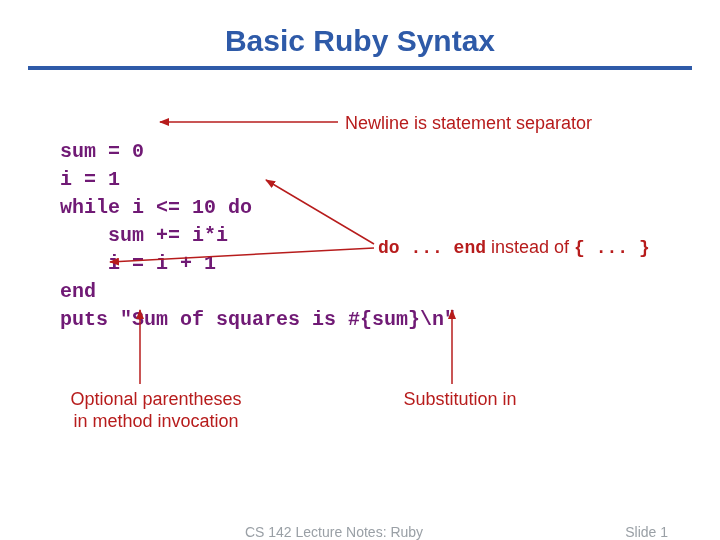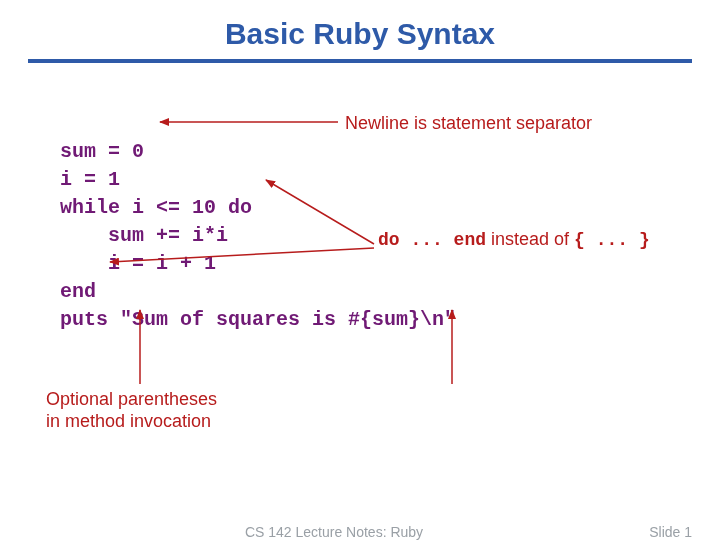--- a/index.html
+++ b/index.html
@@ -9,21 +9,21 @@
     background: #fff;
     position: relative;
     font-family: Arial, Helvetica, sans-serif;
     overflow: hidden;
   }
   .title {
     color: #2e5aa8;
     font-size: 30px;
     font-weight: bold;
     text-align: center;
-    padding-top: 17px;
+    padding-top: 24px;
     padding-bottom: 8px;
   }
   .title-rule {
     margin: 0 28px;
     border: none;
     border-top: 4px solid #2e5aa8;
   }
   .code {
     position: absolute;
     left: 60px;
@@ -34,20 +34,21 @@
     line-height: 28px;
     color: #701a75;
     white-space: pre;
   }
   .annot {
     position: absolute;
     color: #b71c1c;
     font-size: 18px;
     font-family: Arial, Helvetica, sans-serif;
     line-height: 22px;
+    text-align: center;
   }
   .annot .mono {
     font-family: "Courier New", Courier, monospace;
     font-weight: bold;
   }
   .svg-layer {
     position: absolute;
     left: 0; top: 0;
     width: 720px; height: 540px;
     pointer-events: none;
@@ -61,52 +62,52 @@
     font-size: 14px;
   }
   .footer-left {
     position: absolute;
     left: 0;
     width: 668px;
     text-align: center;
   }
   .footer-right {
     position: absolute;
-    right: 28px;
+    right: 52px;
   }
 </style>
 </head>
 <body>
 
 <div class="title">Basic Ruby Syntax</div>
 <hr class="title-rule">
 
 <div class="code">
 <span>sum = 0</span>
 <span>i = 1</span>
 <span>while i &lt;= 10 do</span>
 <span>    sum += i*i</span>
 <span>    i = i + 1</span>
 <span>end</span>
 <span>puts "Sum of squares is #{sum}\n"</span>
 </div>
 
 <div class="annot" style="left:345px; top:112px; text-align:right;">Newline is statement separator</div>
 
-<div class="annot" style="left:378px; top:228px; text-align:right;">
+<div class="annot" style="left:378px; top:236px; text-align:right;">
   <span class="mono">do ... end</span><span> instead of </span><span class="mono">{ ... }</span>
 </div>
 
 <div class="annot" style="left:46px; top:388px; width:220px;">
   <span>Optional parentheses</span><br>
   <span>in method invocation</span>
 </div>
 
 <div class="annot" style="left:370px; top:388px; width:180px;">
-  <br>
+  <span>Substitution in</span><br>
 </div>
 
 <svg class="svg-layer" viewBox="0 0 720 540">
   <defs>
     <marker id="arrowhead" markerWidth="10" markerHeight="8" refX="9" refY="4" orient="auto" markerUnits="userSpaceOnUse">
       <path d="M0,0 L10,4 L0,8 Z" fill="#b71c1c"></path>
     </marker>
   </defs>
 
   <line x1="338" y1="122" x2="160" y2="122" stroke="#b71c1c" stroke-width="1.5" marker-end="url(#arrowhead)"></line>

